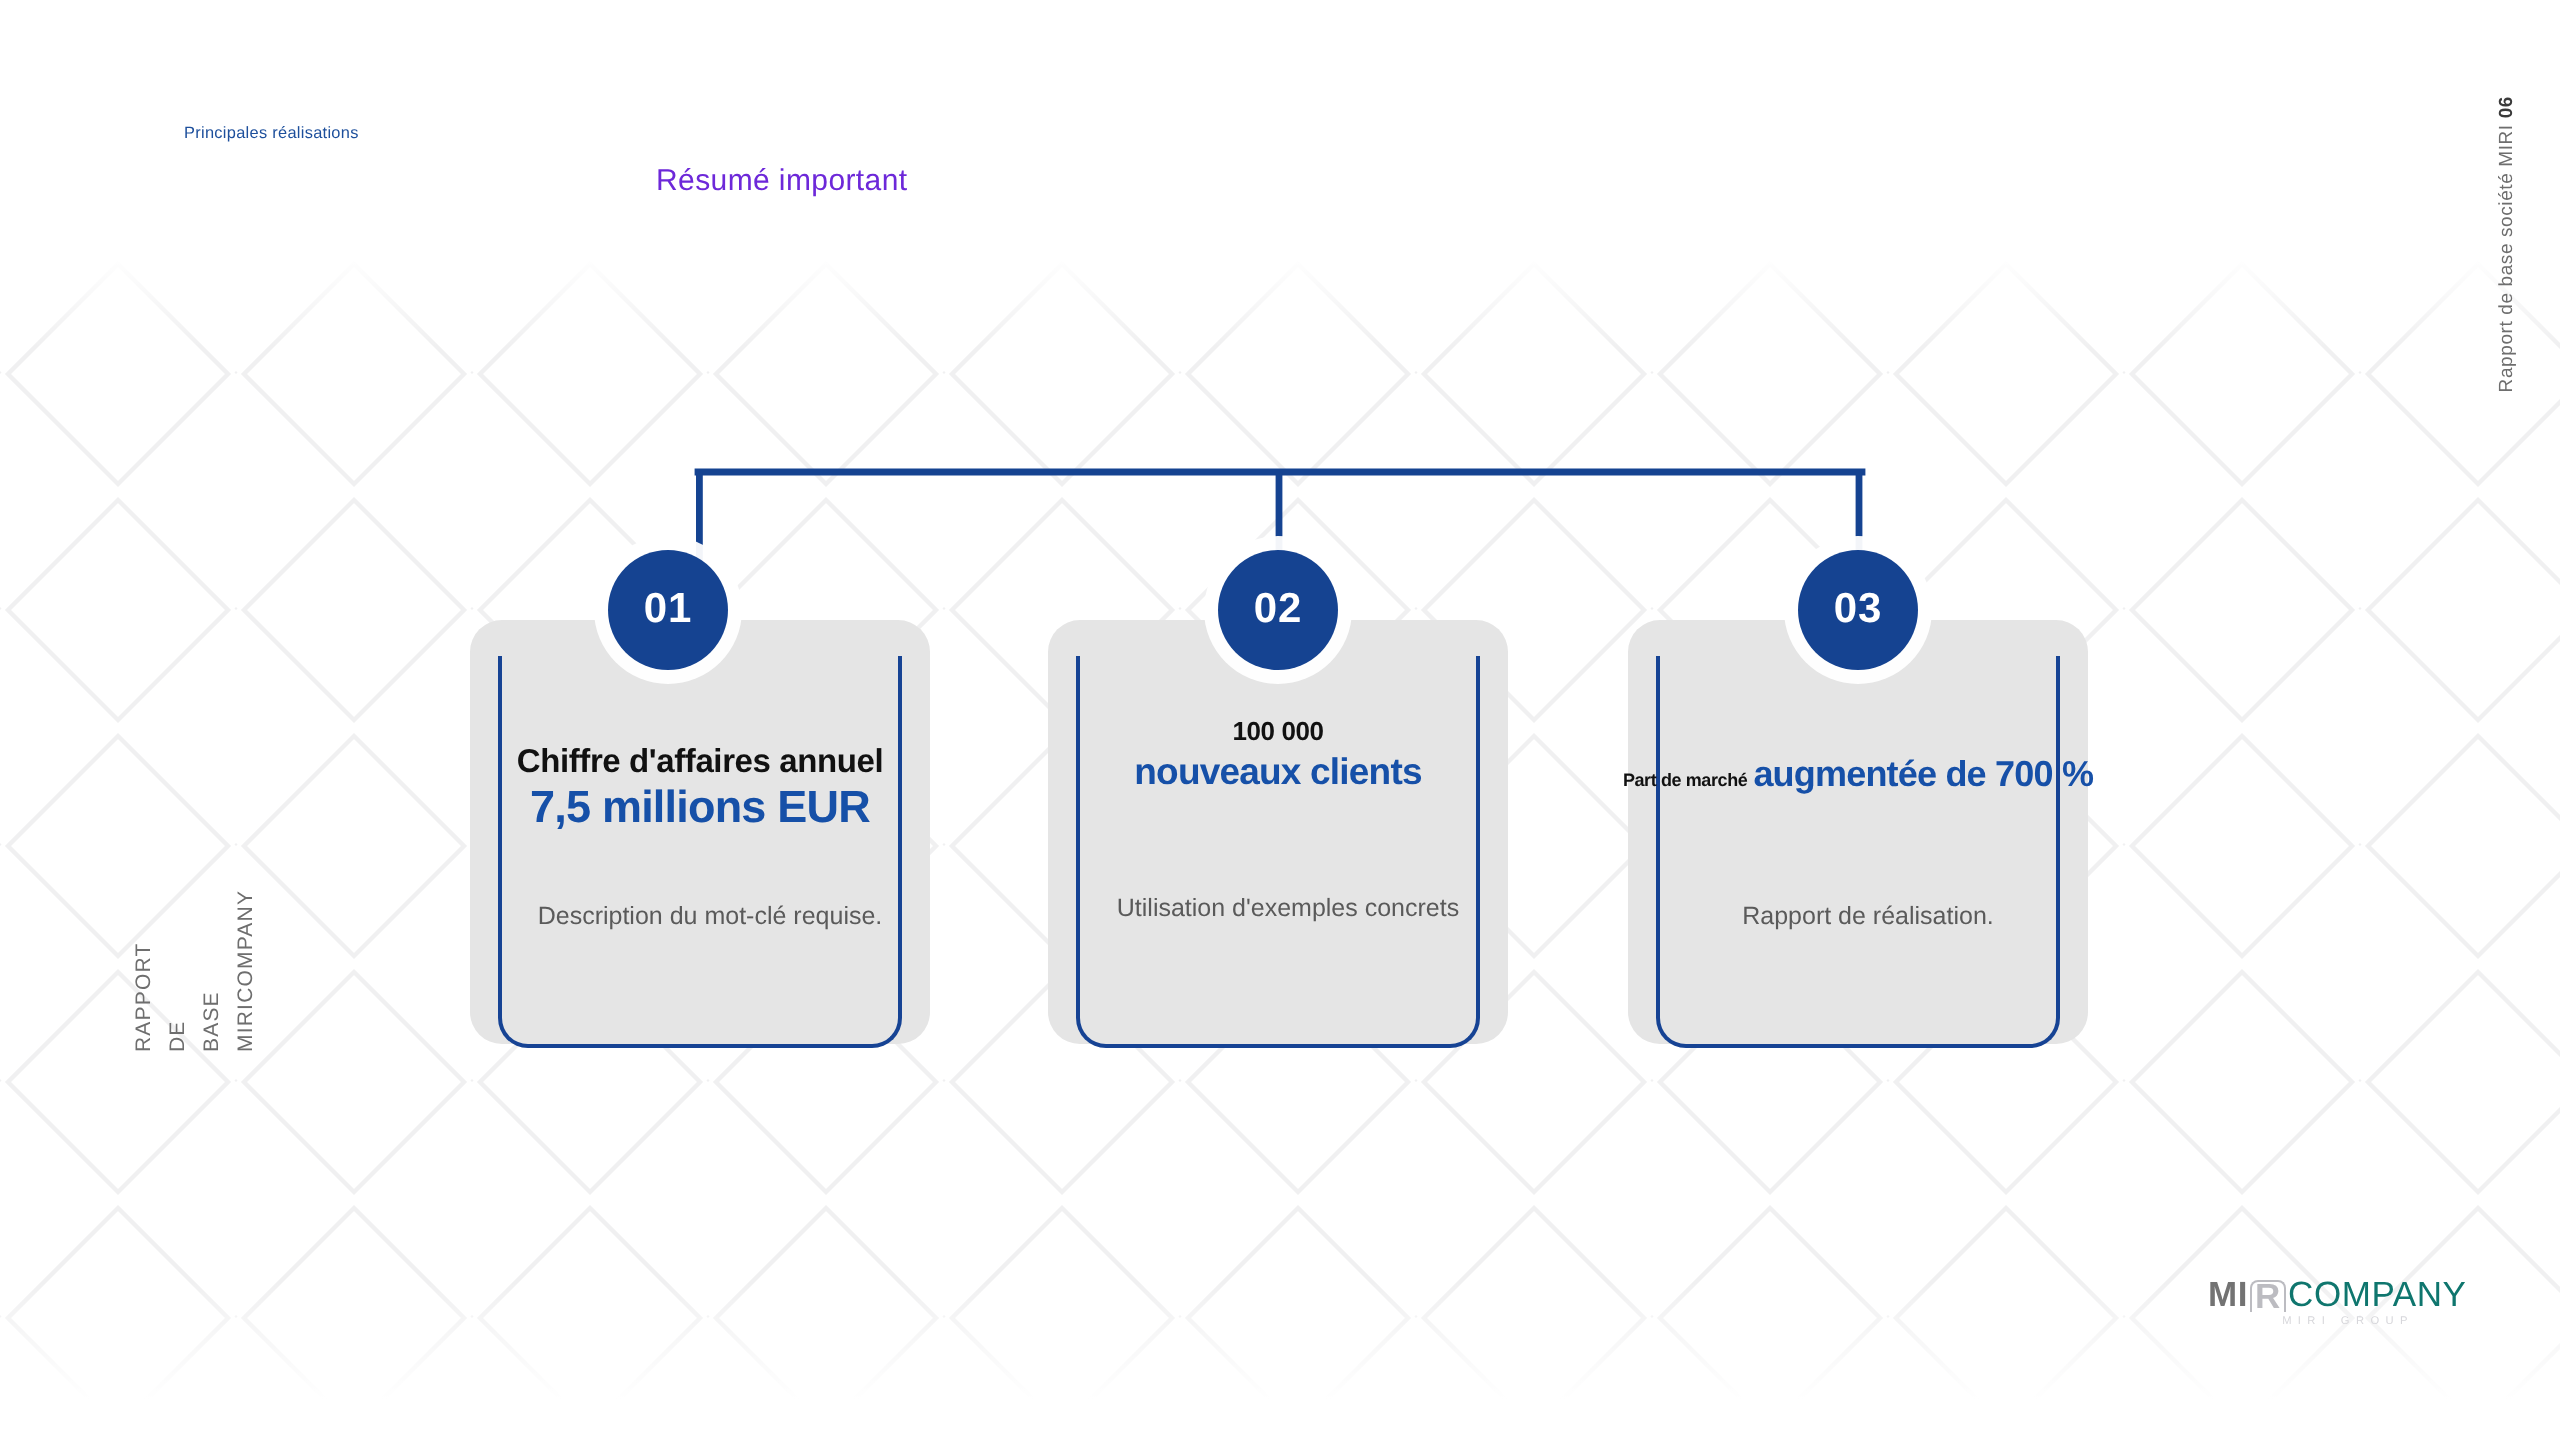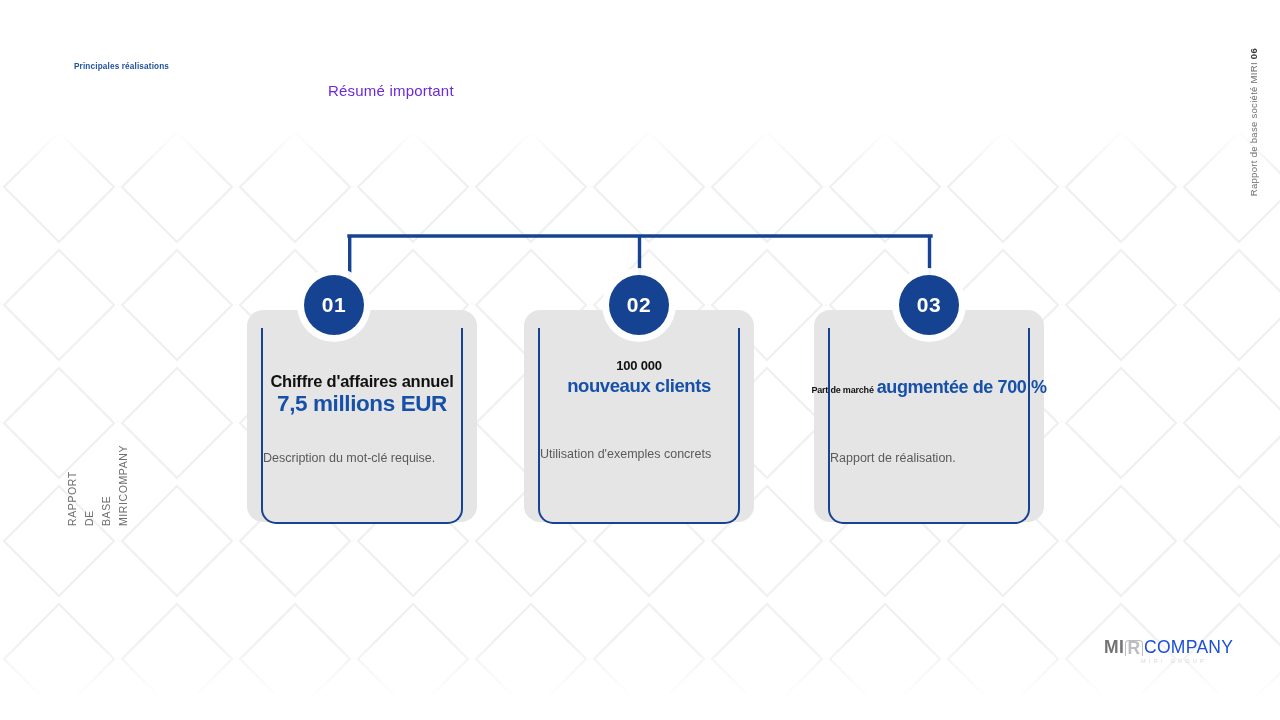--- a/index.html
+++ b/index.html
@@ -41,24 +41,24 @@
     position: absolute;
     left: 0; top: 640px;
     width: 1280px; height: 80px;
     background: linear-gradient(to bottom, rgba(255,255,255,0) 0%, #ffffff 75%);
     pointer-events: none;
   }
 
   
   #eyebrow {
     position: absolute;
-    left: 46px;
+    left: 64px;
     top: 62px;
     font-size: 8.2px;
-    font-weight: bold;
+    font-weight: normal;
     letter-spacing: 0.15px;
     color: #1d4f9c;
     white-space: nowrap;
     padding-left: 28px;
   }
 
   
   #page-title {
     position: absolute;
     left: 328px;
@@ -116,21 +116,21 @@
 
   
   .card {
     position: absolute;
     top: 310px;
     width: 230px;
     height: 212px;
     background: #e5e5e5;
     border-radius: 16px;
   }
-  .card-1 { left: 235px; margin-left: 12px; }
+  .card-1 { left: 235px; }
   .card-2 { left: 524px; }
   .card-3 { left: 814px; }
 
   .card-ubar {
     position: absolute;
     left: 14px;
     top: 18px;
     width: 202px;
     height: 196px;
     border: 2.1px solid #164394;
@@ -177,20 +177,21 @@
   .card-2 .stat-line-a { font-size: 13px; line-height: 16px; }
   .card-2 .stat-line-b { font-size: 18.5px; line-height: 23px; }
   .card-3 .stat { display: flex; justify-content: center; align-items: baseline; gap: 3px; }
   .card-3 .stat-line-a { font-size: 9px; line-height: 13px; }
   .card-3 .stat-line-b { font-size: 18px; line-height: 14px; text-align: right; }
 
   .card-desc {
     position: absolute;
     left: 0;
     width: 208px;
+    text-align: center;
     color: #5a5a5a;
     font-weight: 300;
     font-size: 12.5px;
   }
   .card-1 .card-desc { top: 118px; line-height: 17px; }
   .card-2 .card-desc { top: 106px; line-height: 33px; }
   .card-3 .card-desc { top: 118px; line-height: 17px; }
 
   
   .badge {
@@ -235,21 +236,21 @@
     display: inline-block;
     border: 1.6px solid #bcbcc1;
     border-bottom: none;
     border-radius: 4px 4px 0 0;
     padding: 0 1.5px;
     font-weight: bold;
     color: #bcbcc1;
     line-height: 15px;
     margin: 0 1px;
   }
-  #logo-company { font-weight: normal; color: #1d4ed8; }
+  #logo-company { font-weight: normal; color: #0f766e; }
   #logo-sub {
     font-size: 5.6px;
     letter-spacing: 3.2px;
     color: #d7d7db;
     text-align: center;
     margin-top: 1px;
     white-space: nowrap;
   }
 </style>
 </head>

